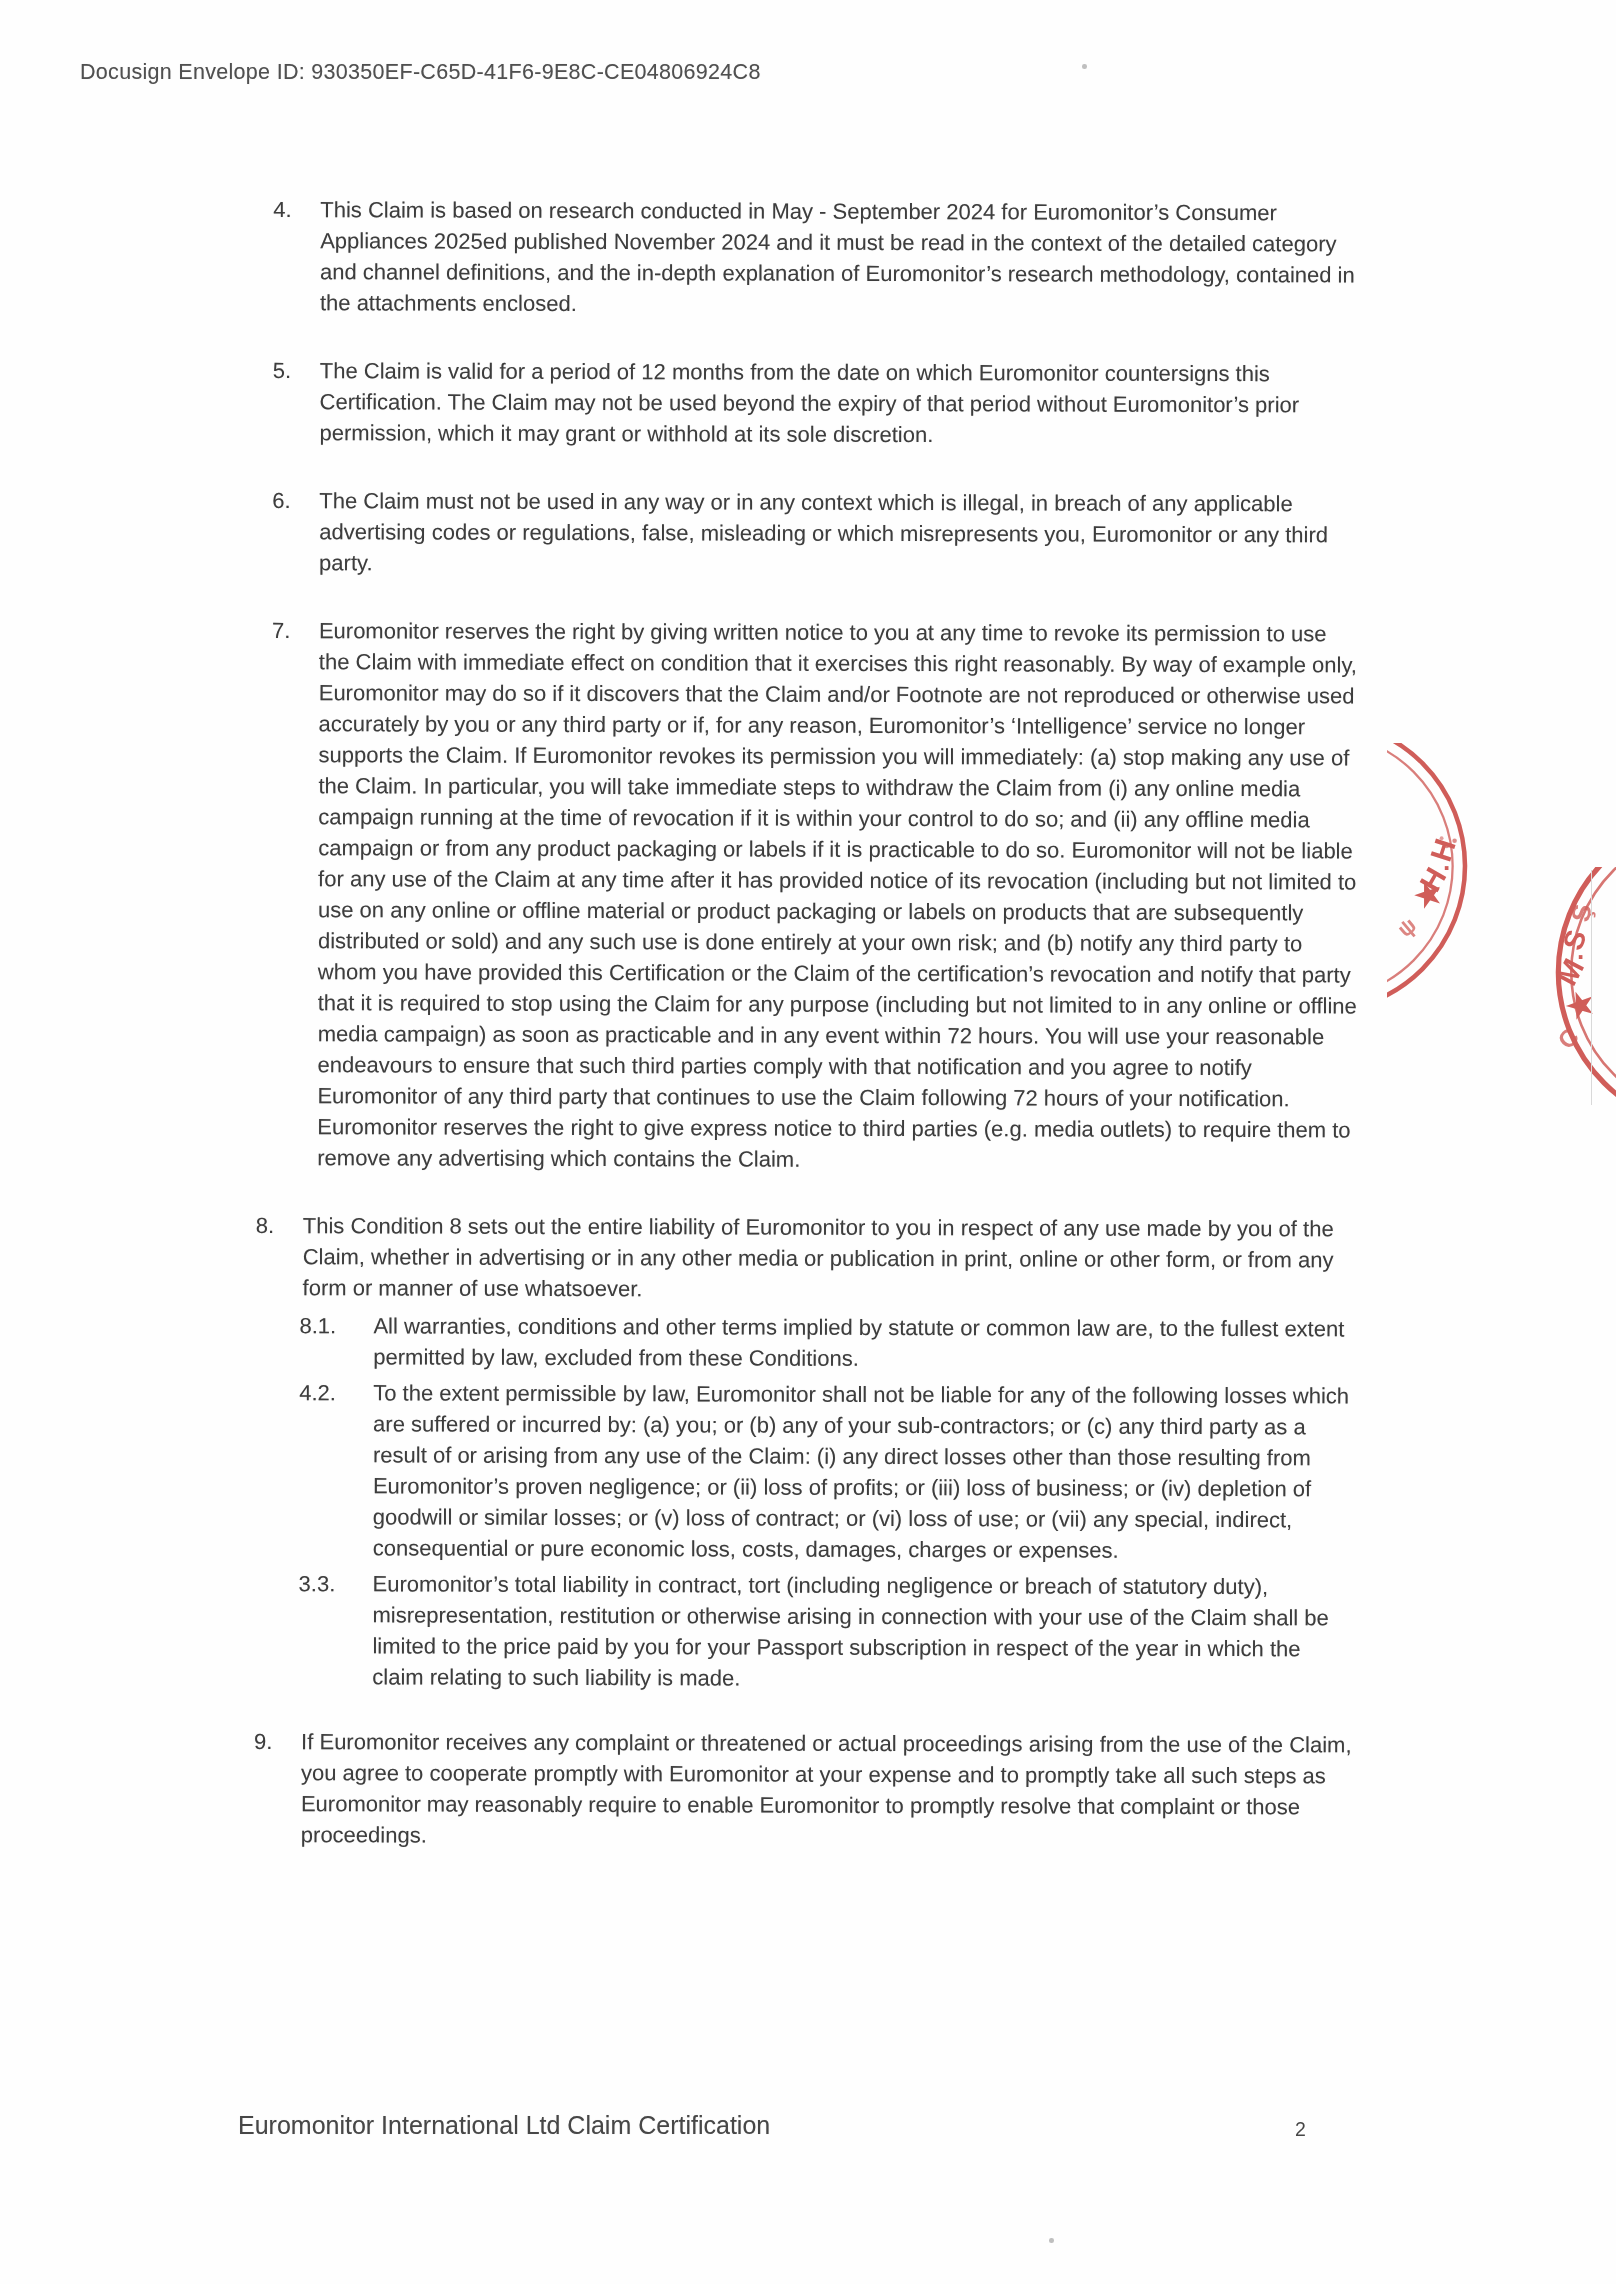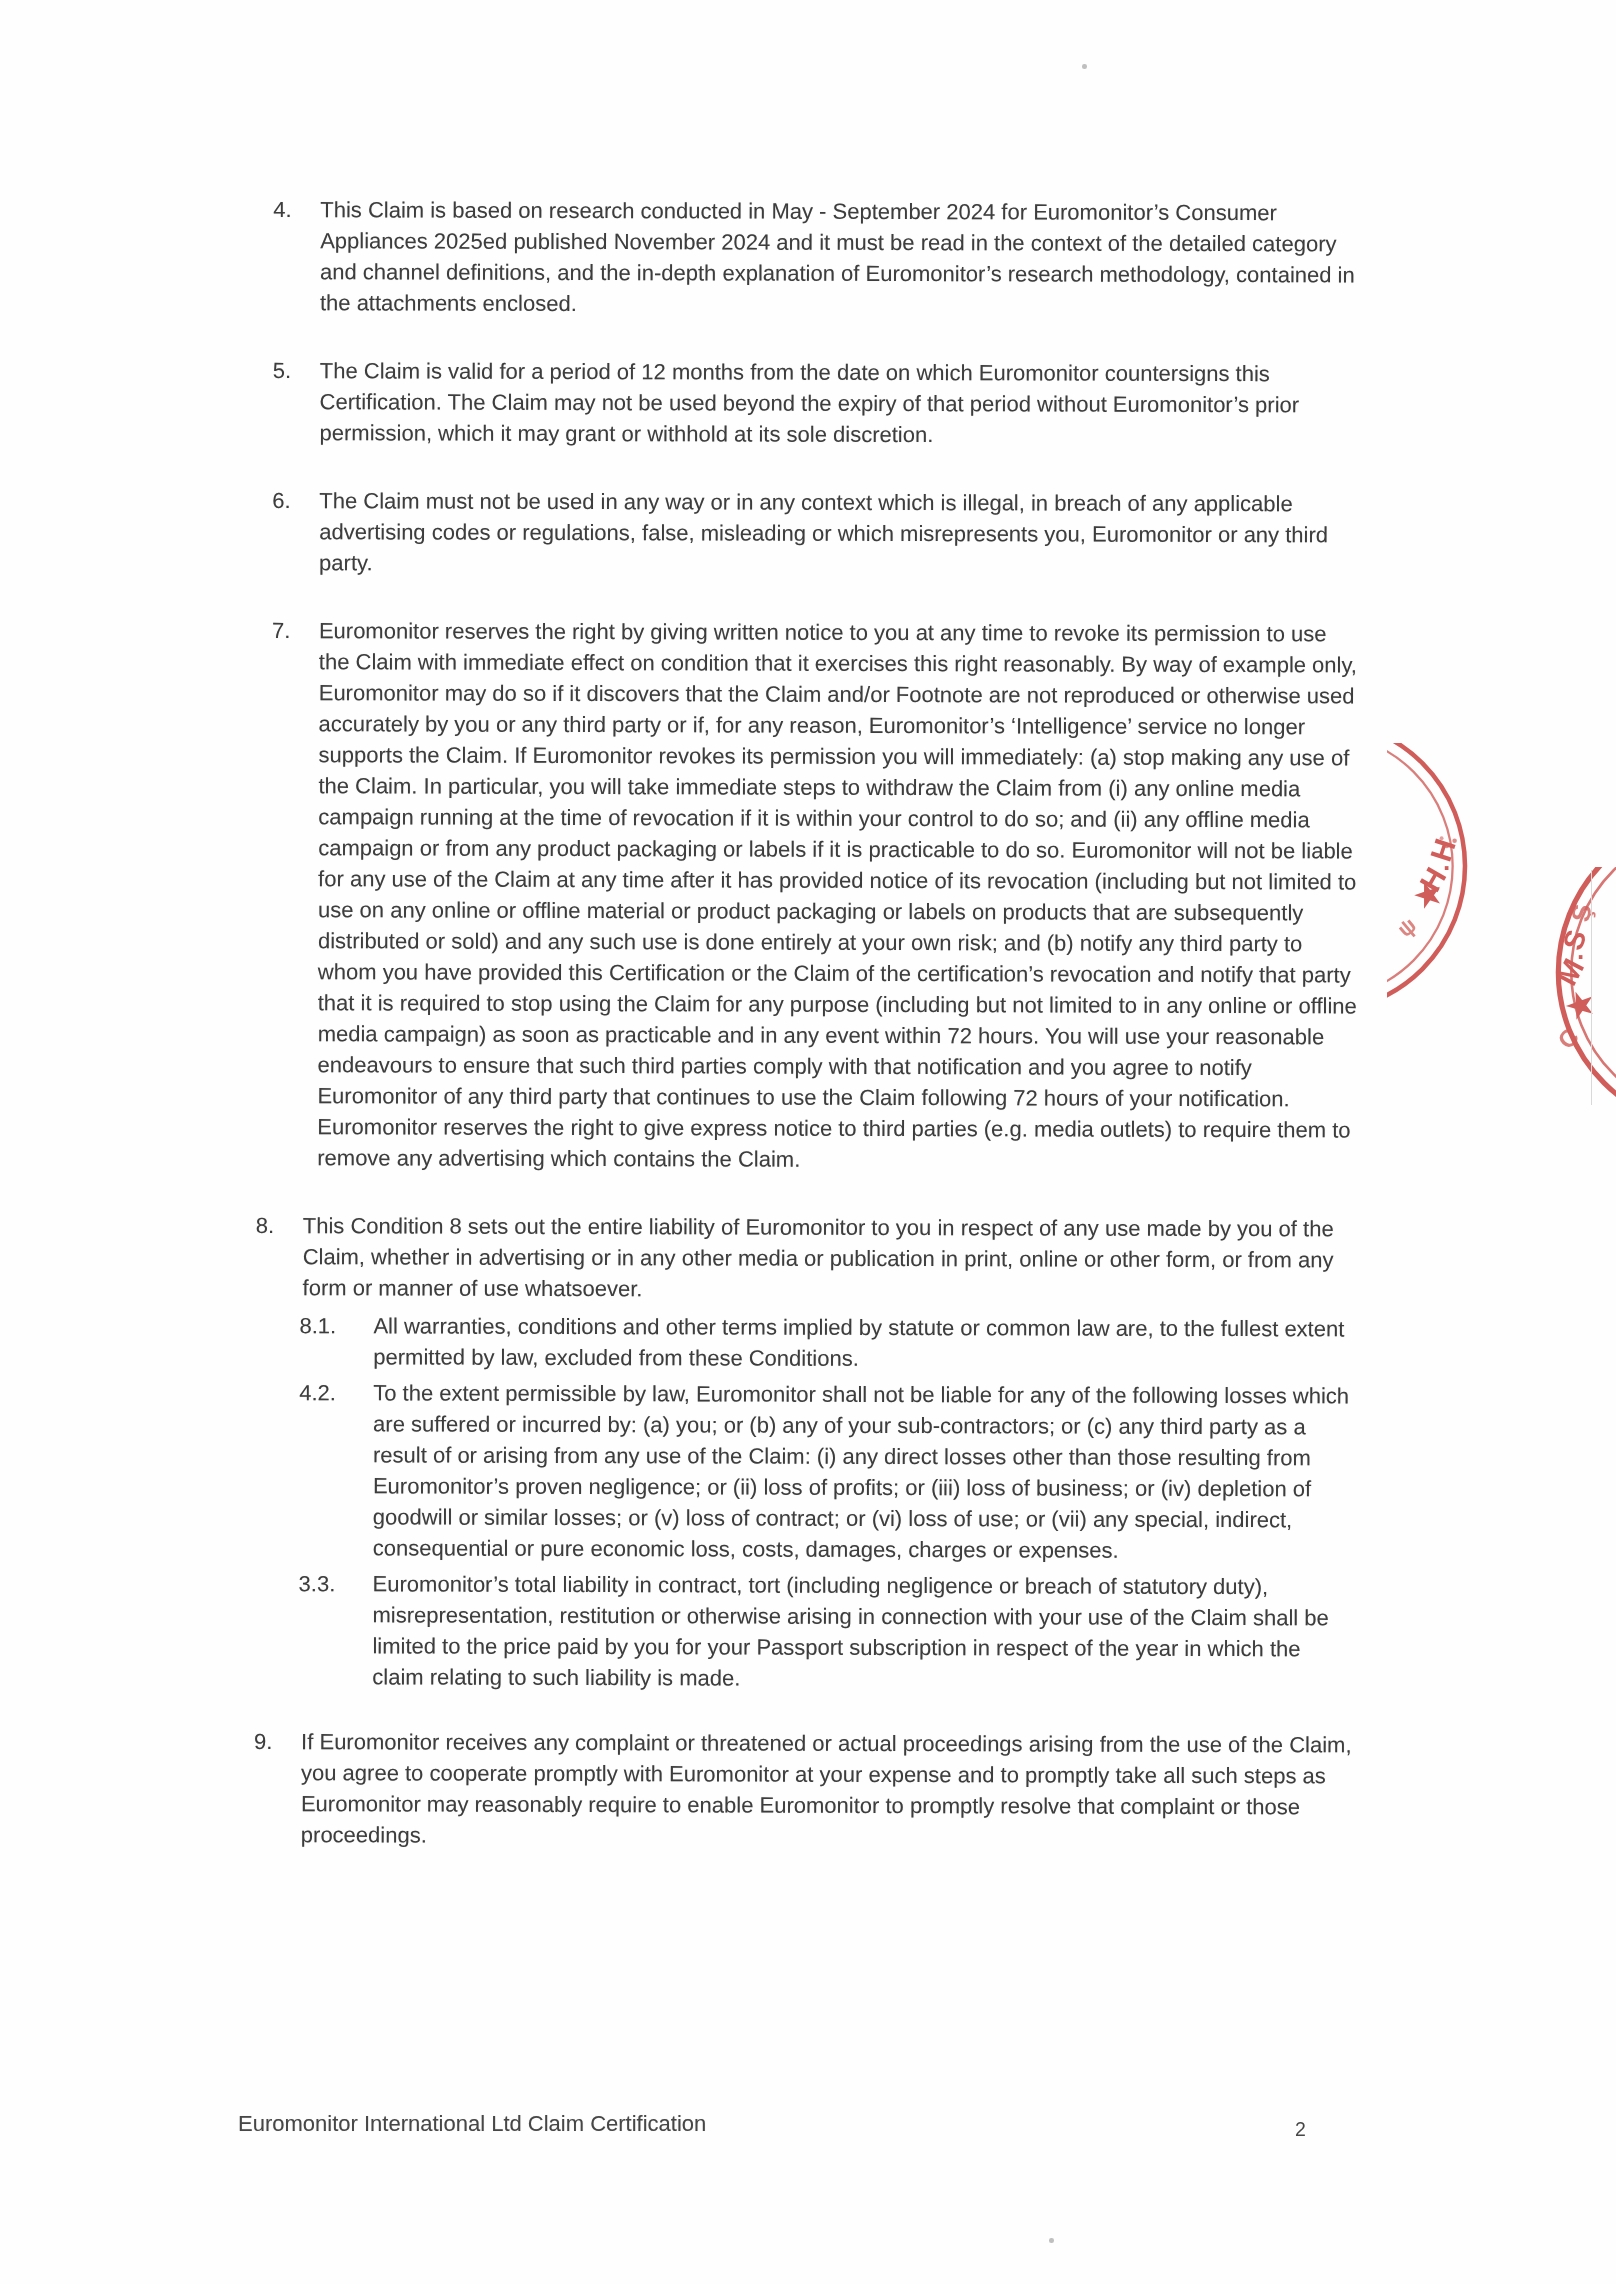--- a/index.html
+++ b/index.html
@@ -25,41 +25,42 @@
   .item { display:flex; margin-bottom:37px; }
   .item.indent-a { padding-left:14.3px; }
   .item.tight { margin-bottom:6.5px; }
   .num { flex:0 0 47px; }
   .txt { flex:1; }
   .sublist { margin-bottom:34px; }
   .item.sub { padding-left:44px; margin-bottom:5.2px; }
   .item.sub .num { flex:0 0 74px; }
   .footer-left {
     position:absolute; left:238px; top:2111px;
-    font-size:22px; color:#474747; text-shadow:0 0 0.7px rgba(70,70,70,.3);
+    font-size:25px; color:#474747; text-shadow:0 0 0.7px rgba(70,70,70,.3);
   }
   .footer-page {
     position:absolute; left:1295px; top:2118px;
     font-size:19.5px; color:#474747;
   }
   .stamp { position:absolute; opacity:.85; }
   .stamp text { font-family:"Liberation Sans", sans-serif; font-weight:bold; }
   .edge-line {
     position:absolute; left:1591px; top:870px; width:1.3px; height:235px;
     background:#d9d9d9;
   }
   .speck { position:absolute; background:#8a8a8a; border-radius:50%; opacity:.55; }
   .speck.a { left:1082px; top:64px;  width:4.6px; height:4.6px; }
   .speck.b { left:1049px; top:2238px; width:4.6px; height:4.6px; }
 </style>
 </head>
 <body>
 
 <div class="page">
 
+  <div class="doc-header">Docusign Envelope ID: 930350EF-C65D-41F6-9E8C-CE04806924C8</div>
 
   <div class="content">
 
     <div class="item indent-a">
       <div class="num">4.</div>
       <div class="txt">This Claim is based on research conducted in May - September 2024 for Euromonitor’s Consumer Appliances 2025ed published November 2024 and it must be read in the context of the detailed category and channel definitions, and the in-depth explanation of Euromonitor’s research methodology, contained in the attachments enclosed.</div>
     </div>
 
     <div class="item indent-a">
       <div class="num">5.</div>

